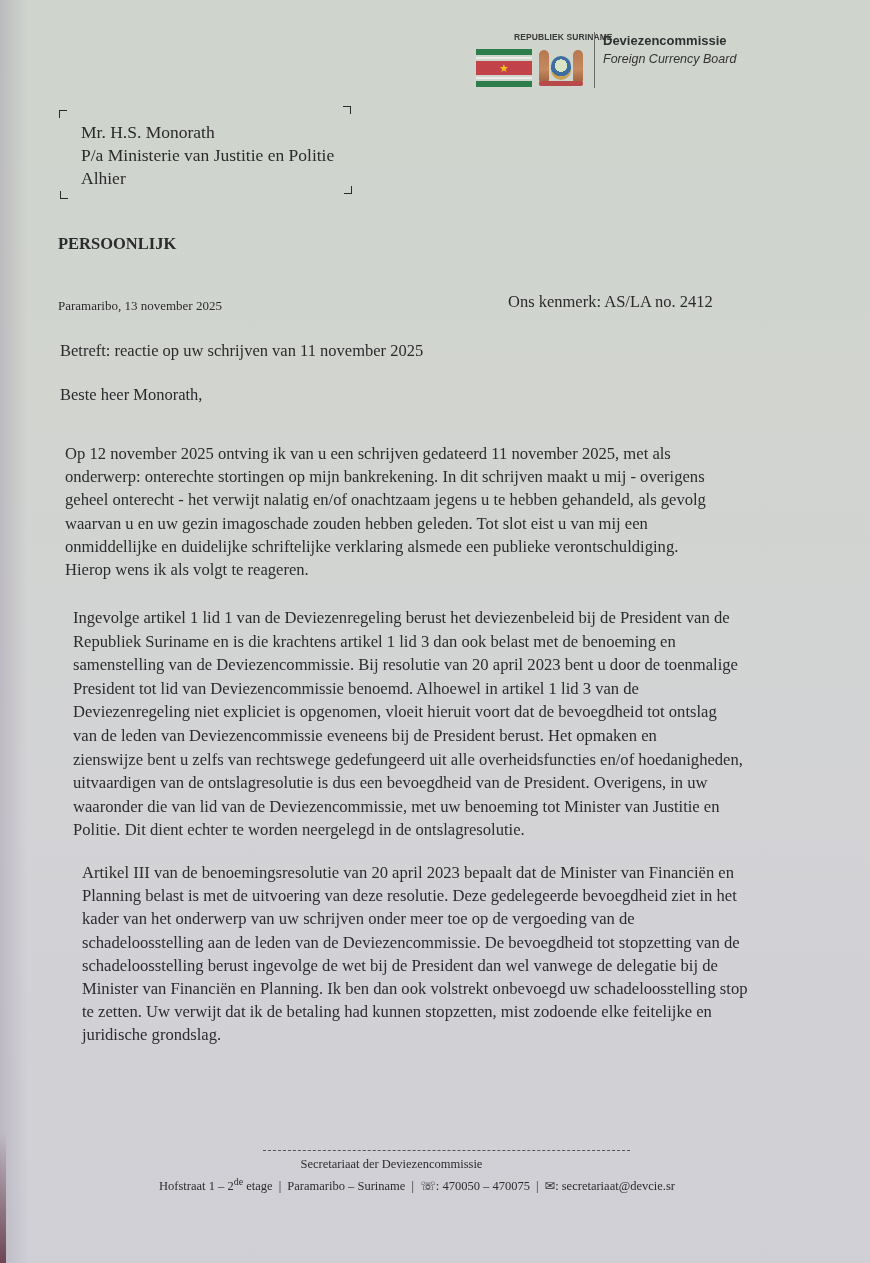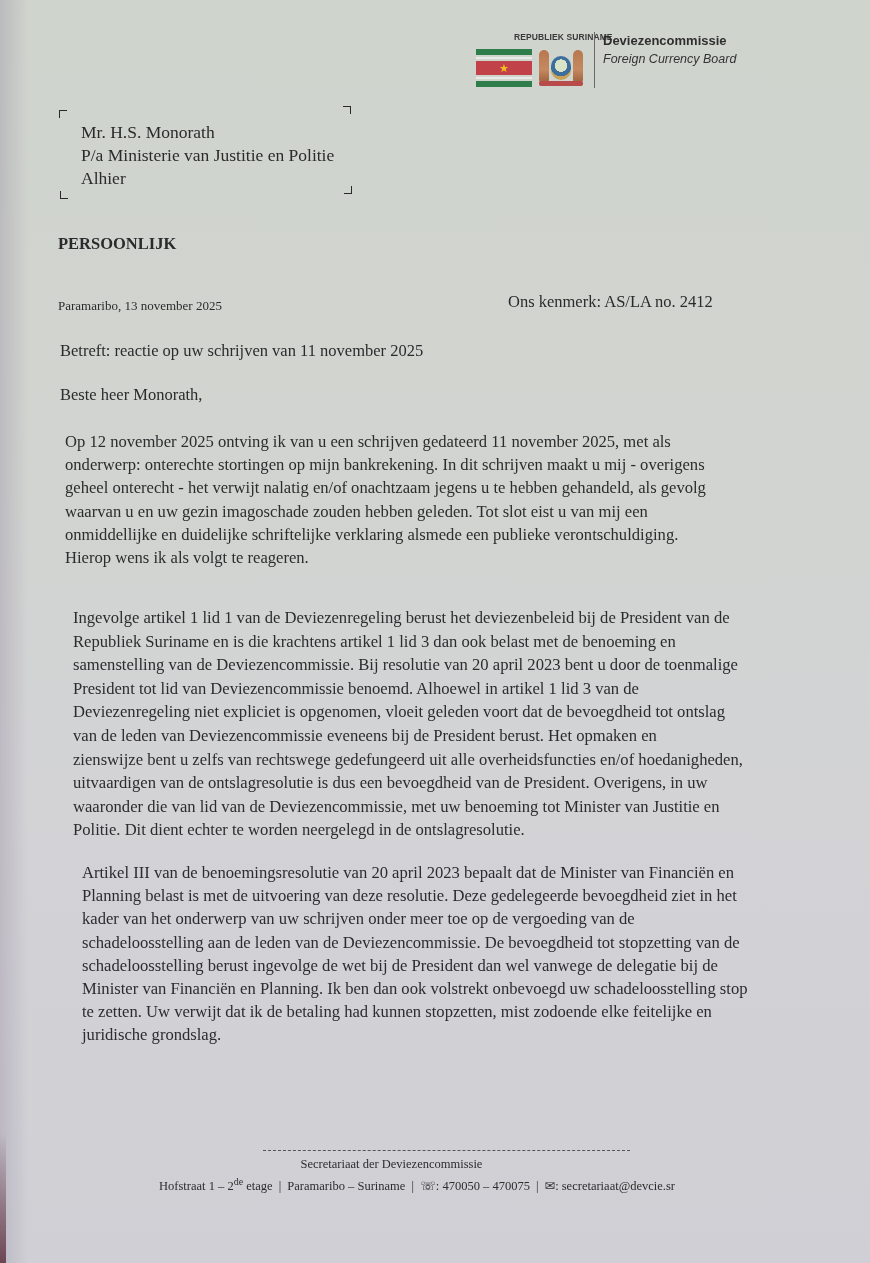--- a/index.html
+++ b/index.html
@@ -157,21 +157,21 @@
     .salutation { left: 60px; top: 385px; font-size: 16.5px; }
 
     .para {
       position: absolute;
       font-size: 16.6px;
       line-height: 23.2px;
       color: #2c2c2e;
       white-space: nowrap;
     }
     .para .ln { display: block; }
-    .p1 { left: 65px; top: 430px; }
+    .p1 { left: 65px; top: 442px; }
     .p2 { left: 73px; top: 606px; line-height: 23.6px; }
     .p3 { left: 82px; top: 861px; line-height: 23.2px; }
     .u { text-underline-offset: 3px; text-align: center; }
 
     
     .footer-rule {
       position: absolute;
       left: 263px; top: 1150px;
       width: 367px;
       border-top: 1.5px dashed #555;
@@ -251,21 +251,21 @@
     <span class="ln">waarvan u en uw gezin imagoschade zouden hebben geleden. Tot slot eist u van mij een</span>
     <span class="ln">onmiddellijke en duidelijke schriftelijke verklaring alsmede een publieke verontschuldiging.</span>
     <span class="ln">Hierop wens ik als volgt te reageren.</span>
   </div>
 
   <div class="para p2">
     <span class="ln">Ingevolge artikel 1 lid 1 van de Deviezenregeling berust het deviezenbeleid bij de President van de</span>
     <span class="ln">Republiek Suriname en is die krachtens artikel 1 lid 3 dan ook belast met de benoeming en</span>
     <span class="ln">samenstelling van de Deviezencommissie. Bij resolutie van 20 april 2023 bent u door de toenmalige</span>
     <span class="ln">President tot lid van Deviezencommissie benoemd. Alhoewel in artikel 1 lid 3 van de</span>
-    <span class="ln">Deviezenregeling niet expliciet is opgenomen, vloeit geleden voort dat de bevoegdheid tot ontslag</span>
+    <span class="ln">Deviezenregeling niet expliciet is opgenomen, vloeit hieruit voort dat de bevoegdheid tot ontslag</span>
     <span class="ln">van de leden van Deviezencommissie eveneens bij de President berust. Het opmaken en</span>
     <span class="ln">zienswijze bent u zelfs van rechtswege gedefungeerd uit alle overheidsfuncties en/of hoedanigheden,</span>
     <span class="ln">uitvaardigen van de ontslagresolutie is dus een bevoegdheid van de President. Overigens, in uw</span>
     <span class="ln">waaronder die van lid van de Deviezencommissie, met uw benoeming tot Minister van Justitie en</span>
     <span class="ln">Politie. Dit dient echter te worden neergelegd in de ontslagresolutie.</span>
   </div>
 
   <div class="para p3">
     <span class="ln"><span class="u">Artikel III van de benoemings</span><span>resolutie van 20 april 2023 </span><span class="u">bepaalt dat de Minister van Financiën en</span></span>
     <span class="ln"><span class="u">Planning belast is met de uitvoering van deze resolutie</span><span>. Deze gedelegeerde bevoegdheid ziet in het</span></span>

